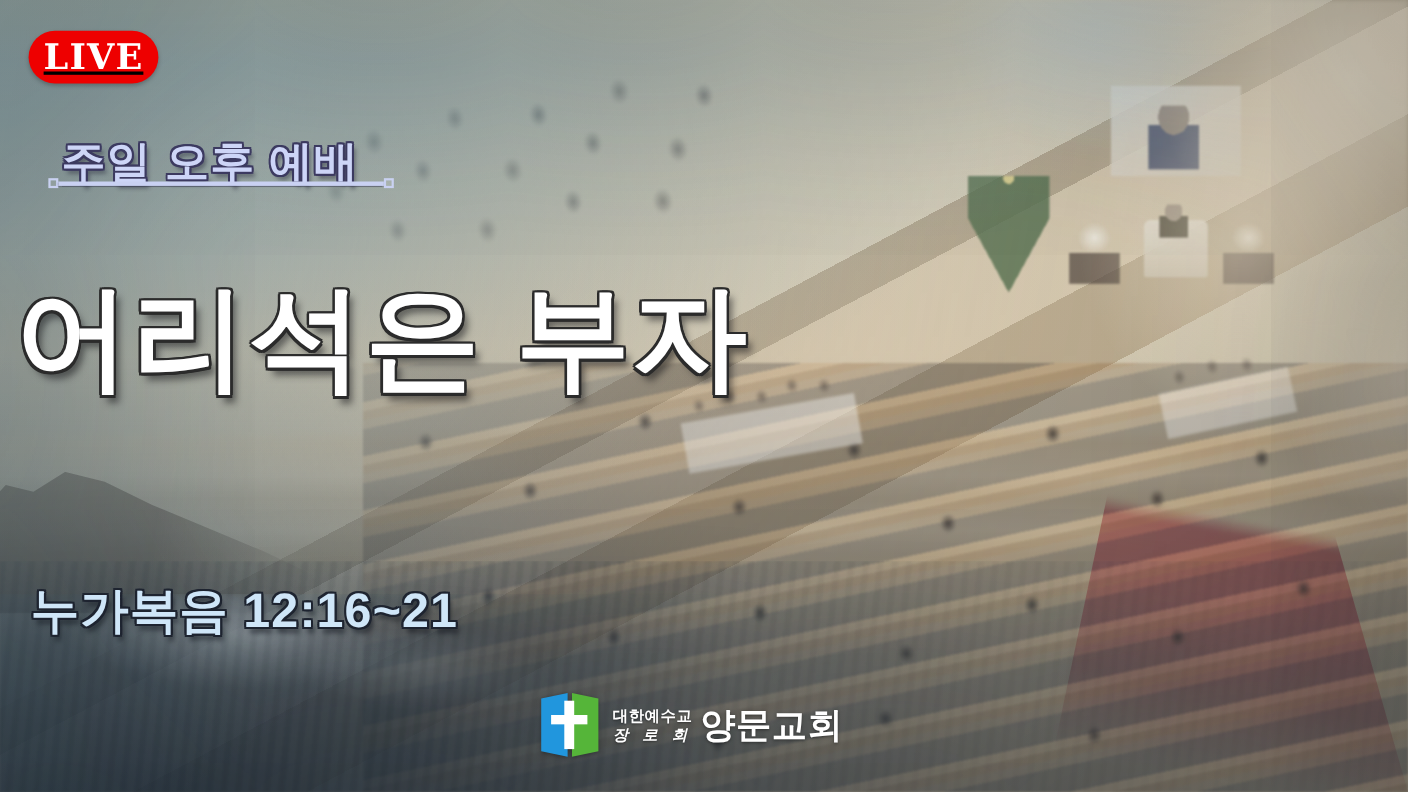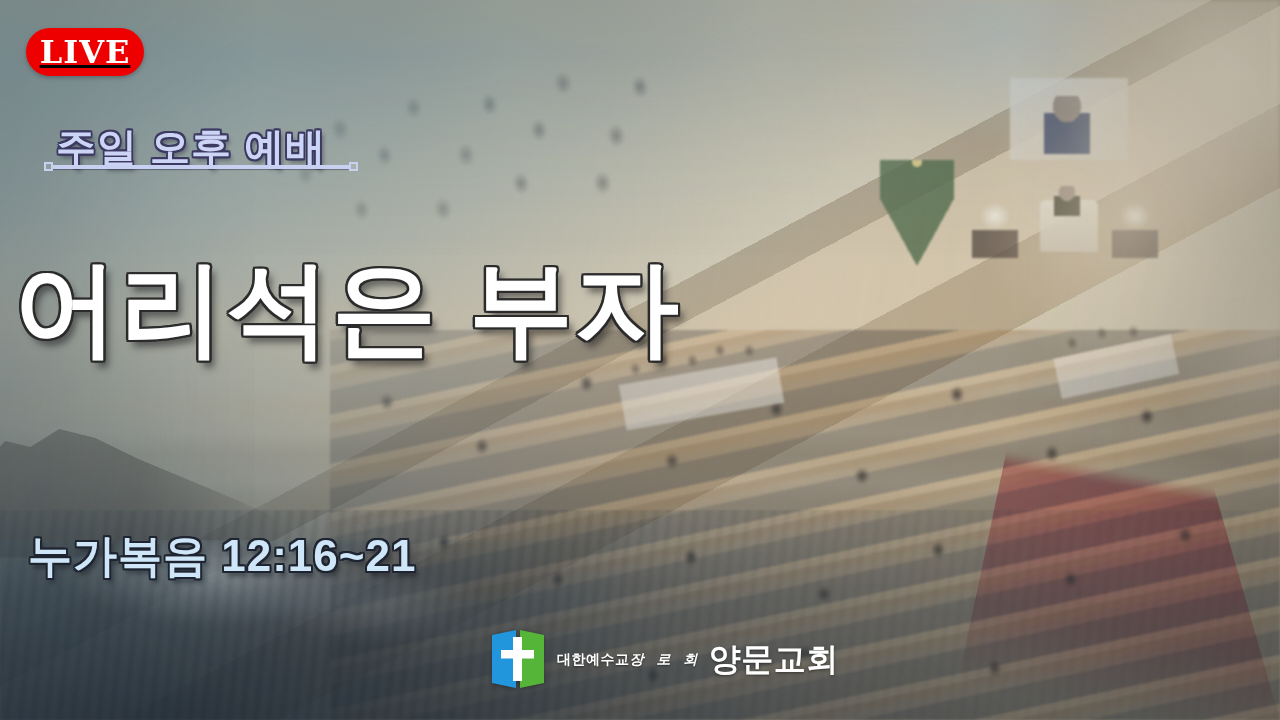--- a/index.html
+++ b/index.html
@@ -378,21 +378,21 @@
     filter: drop-shadow(0 1px 2px rgba(0,0,0,.35));
   }
   .logo-mark svg { display: block; }
   .logo-text {
     display: flex;
     align-items: center;
     gap: 7px;
   }
   .logo-denom {
     display: flex;
-    flex-direction: row;
+    flex-direction: column;
     justify-content: center;
     color: #ffffff;
     font-size: 14px;
     font-weight: 700;
     line-height: 1.32;
     letter-spacing: .5px;
     text-shadow: 0 1px 2px rgba(0,0,0,.45);
   }
   .logo-denom .line2 { letter-spacing: 4.5px; font-style: italic; }
   .logo-name {

